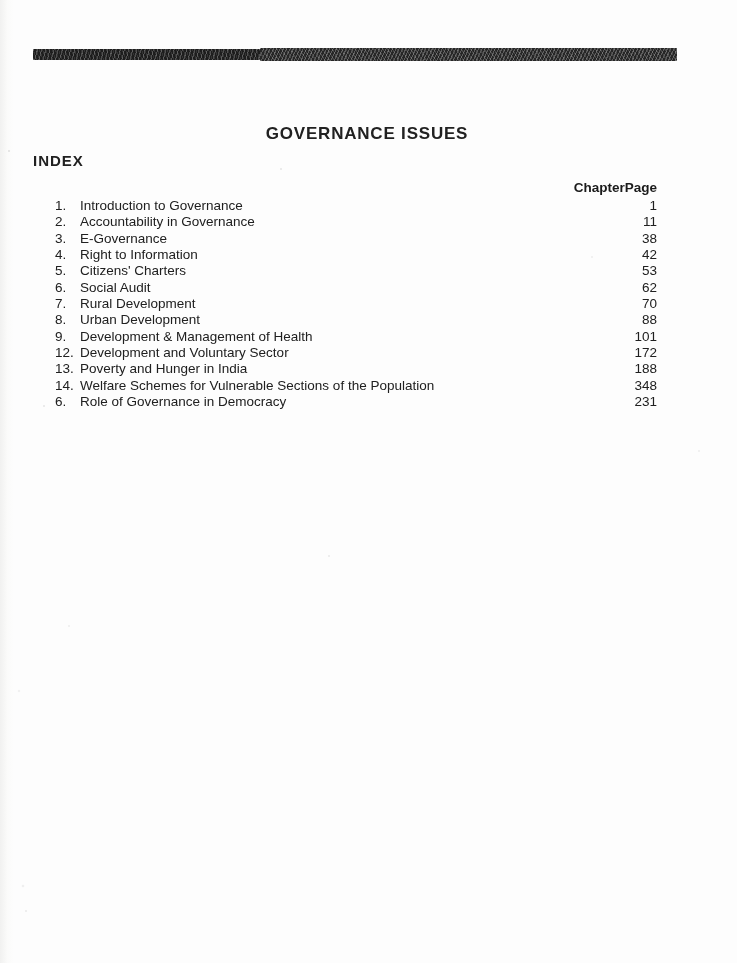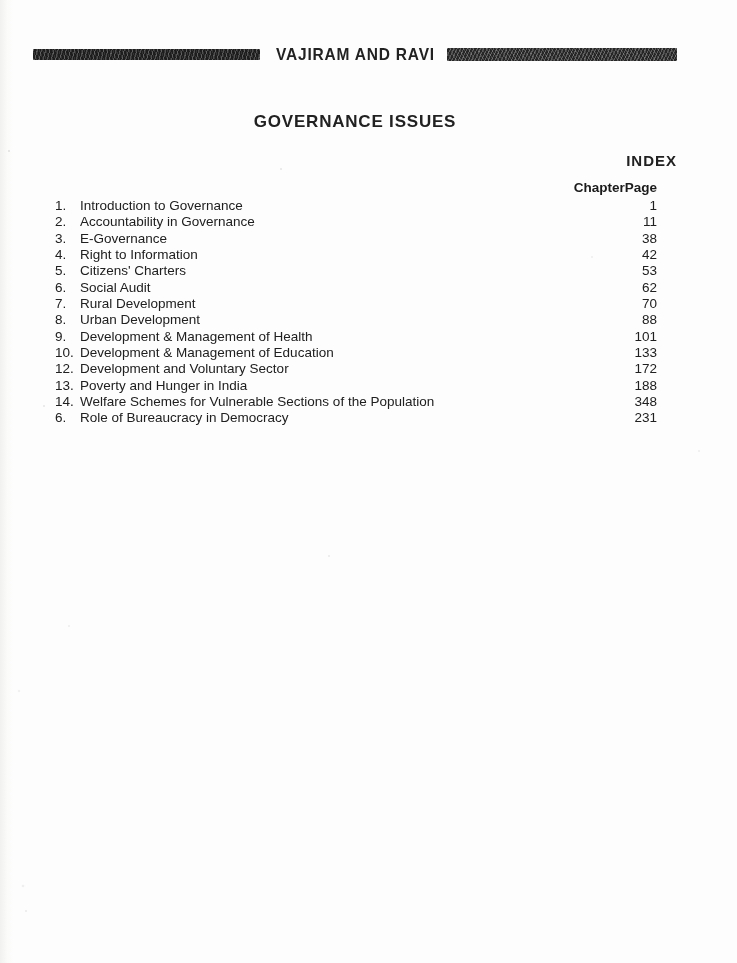--- a/index.html
+++ b/index.html
@@ -91,34 +91,34 @@
     color: #222222;
     transform: scaleY(1.05);
   }
 
   
   .doc-title {
     position: absolute;
     left: 33px;
     width: 644px;
     top: 112px;
-    margin: 0;
+    margin: 12px;
     text-align: center;
     font-size: 17px;
     font-weight: bold;
     letter-spacing: 0.8px;
     color: #212121;
   }
   .index-title {
     position: absolute;
     left: 33px;
     width: 644px;
     top: 152px;
     margin: 0;
-    text-align: right;
+    text-align: left;
     font-size: 15px;
     font-weight: bold;
     letter-spacing: 1px;
     color: #212121;
   }
 
   
   .index-table {
     position: absolute;
     left: 55px;
@@ -156,21 +156,20 @@
   }
 </style>
 </head>
 <body>
 
 <div class="page">
   <div class="speckles"></div>
 
   <header class="brand-band">
     <span class="bar bar-left"></span>
-    <span class="brand">VAJIRAM AND RAVI</span>
     <span class="bar bar-right"></span>
   </header>
 
   <h1 class="doc-title">GOVERNANCE ISSUES</h1>
   <h2 class="index-title">INDEX</h2>
 
   <div class="index-table">
     <div class="index-head">
       <span>Chapter</span>
       <span>Page</span>
@@ -215,39 +214,34 @@
         <span class="num">8.</span>
         <span class="title">Urban Development</span>
         <span class="pg">88</span>
       </div>
       <div class="row">
         <span class="num">9.</span>
         <span class="title">Development &amp; Management of Health</span>
         <span class="pg">101</span>
       </div>
       <div class="row">
-        <span class="num">10.</span>
-        <span class="title">Development &amp; Management of Education</span>
-        <span class="pg">133</span>
-      </div>
-      <div class="row">
         <span class="num">12.</span>
         <span class="title">Development and Voluntary Sector</span>
         <span class="pg">172</span>
       </div>
       <div class="row">
         <span class="num">13.</span>
         <span class="title">Poverty and Hunger in India</span>
         <span class="pg">188</span>
       </div>
       <div class="row">
         <span class="num">14.</span>
         <span class="title">Welfare Schemes for Vulnerable Sections of the Population</span>
         <span class="pg">348</span>
       </div>
       <div class="row">
         <span class="num">6.</span>
-        <span class="title">Role of Bureaucracy in Democracy</span>
+        <span class="title">Role of Governance in Democracy</span>
         <span class="pg">231</span>
       </div>
     </div>
   </div>
 </div>
 
 </body></html>

